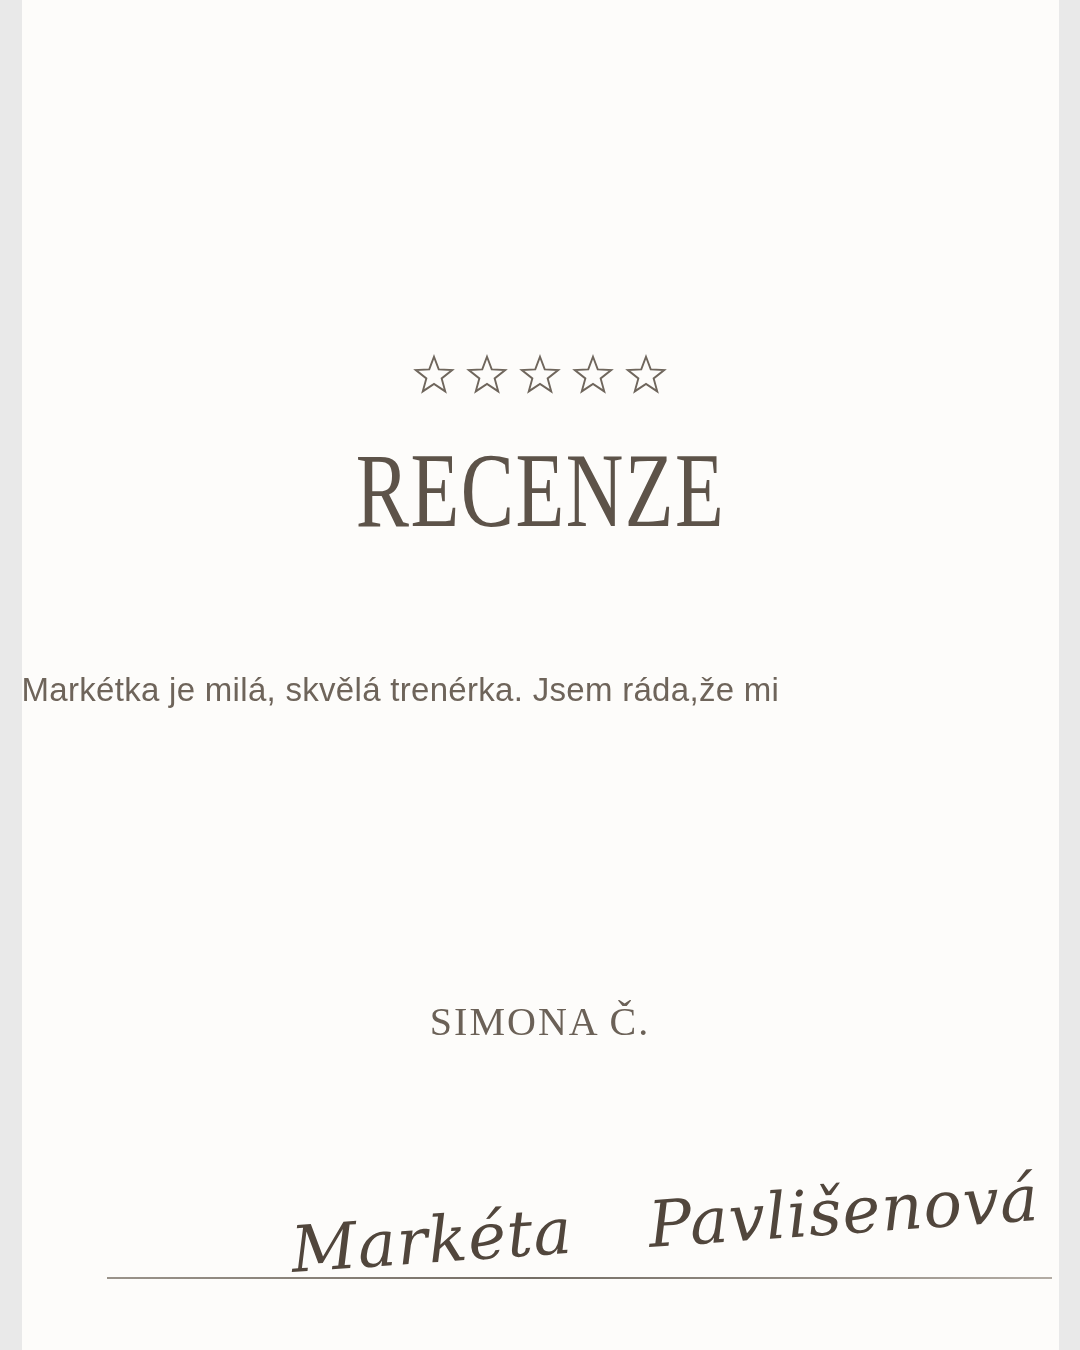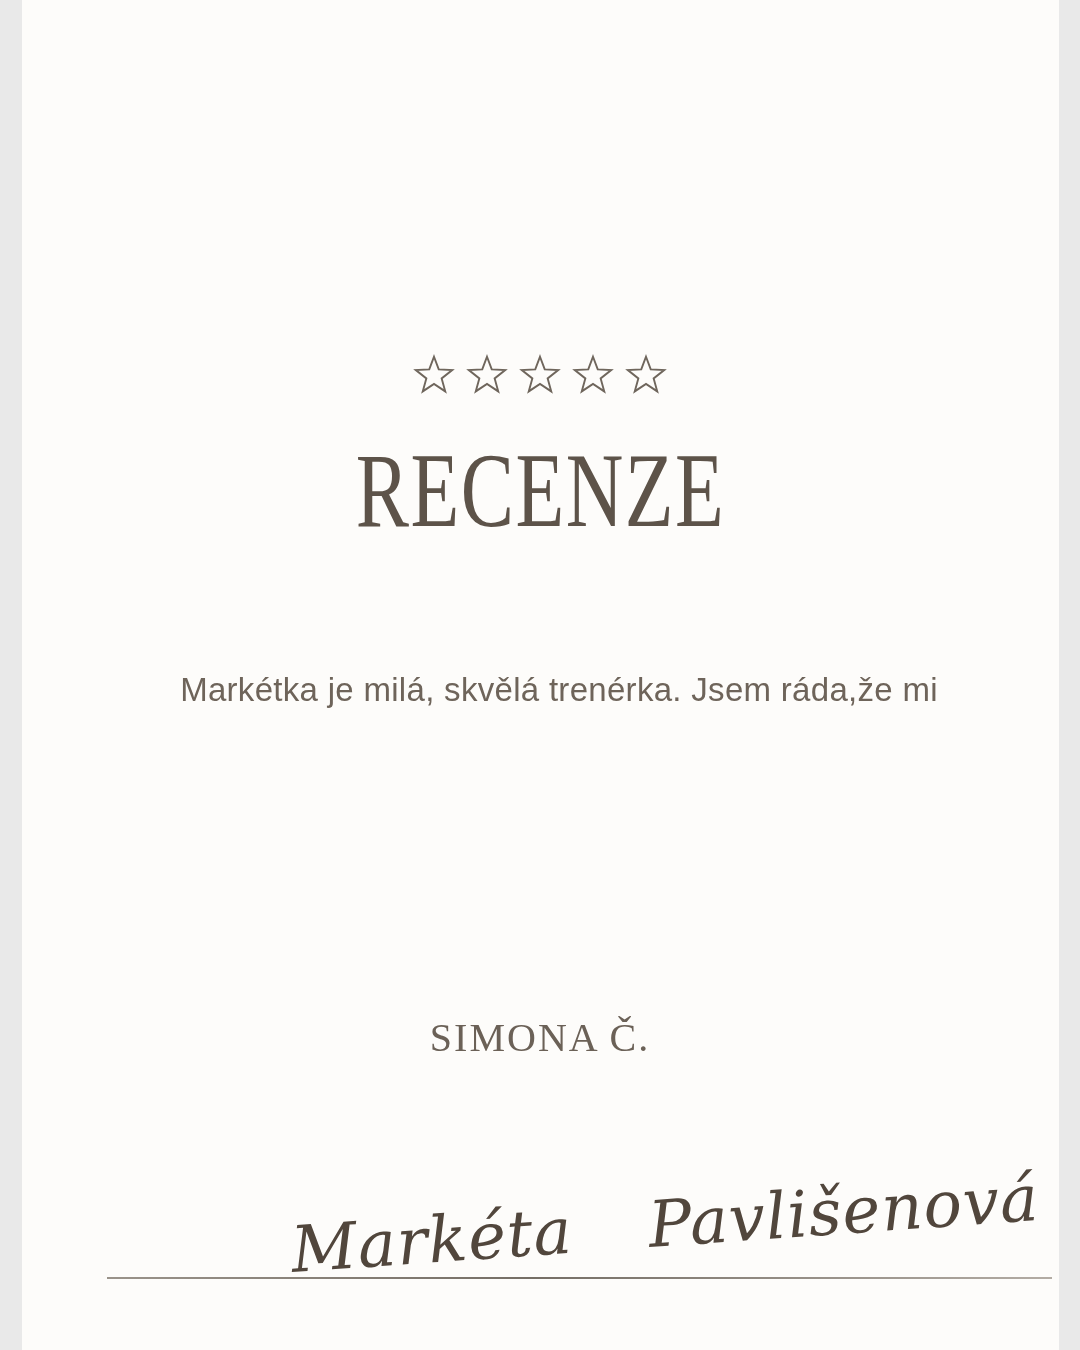--- a/index.html
+++ b/index.html
@@ -35,35 +35,33 @@
     font-family:"Liberation Serif",serif;
     font-weight:400;
     font-size:105px;line-height:1;
     letter-spacing:2px;
     color:var(--heading);
     transform:scaleX(0.76);
     transform-origin:center;
   }
   .quote{
     position:absolute;top:660px;left:0;width:100%;
-    text-align:center;
+    text-align:left;
     font-size:33px;line-height:60px;
     letter-spacing:0.3px;
     color:var(--body);
-    margin-left:19px;
   }
   .quote .qline{display:block;}
   .reviewer{
     position:absolute;top:1000px;left:0;width:100%;
     text-align:center;
     font-family:"Liberation Serif",serif;
     font-size:40px;line-height:1.1;
     letter-spacing:2px;
     color:var(--reviewer);
-    margin-top:16px;
   }
   .sig-area{position:absolute;top:0;left:0;width:100%;height:100%;pointer-events:none;}
   .sig-line{
     position:absolute;top:1277px;left:85px;width:945px;height:2px;
     background:linear-gradient(90deg,var(--line-start) 0%,var(--line-mid) 45%,var(--line-end) 100%);
   }
   .sig-text{
     position:absolute;top:1192px;left:calc(50% + 125px);
     transform:translateX(-50%) rotate(-4deg);
     font-family:"DejaVu Serif",serif;

